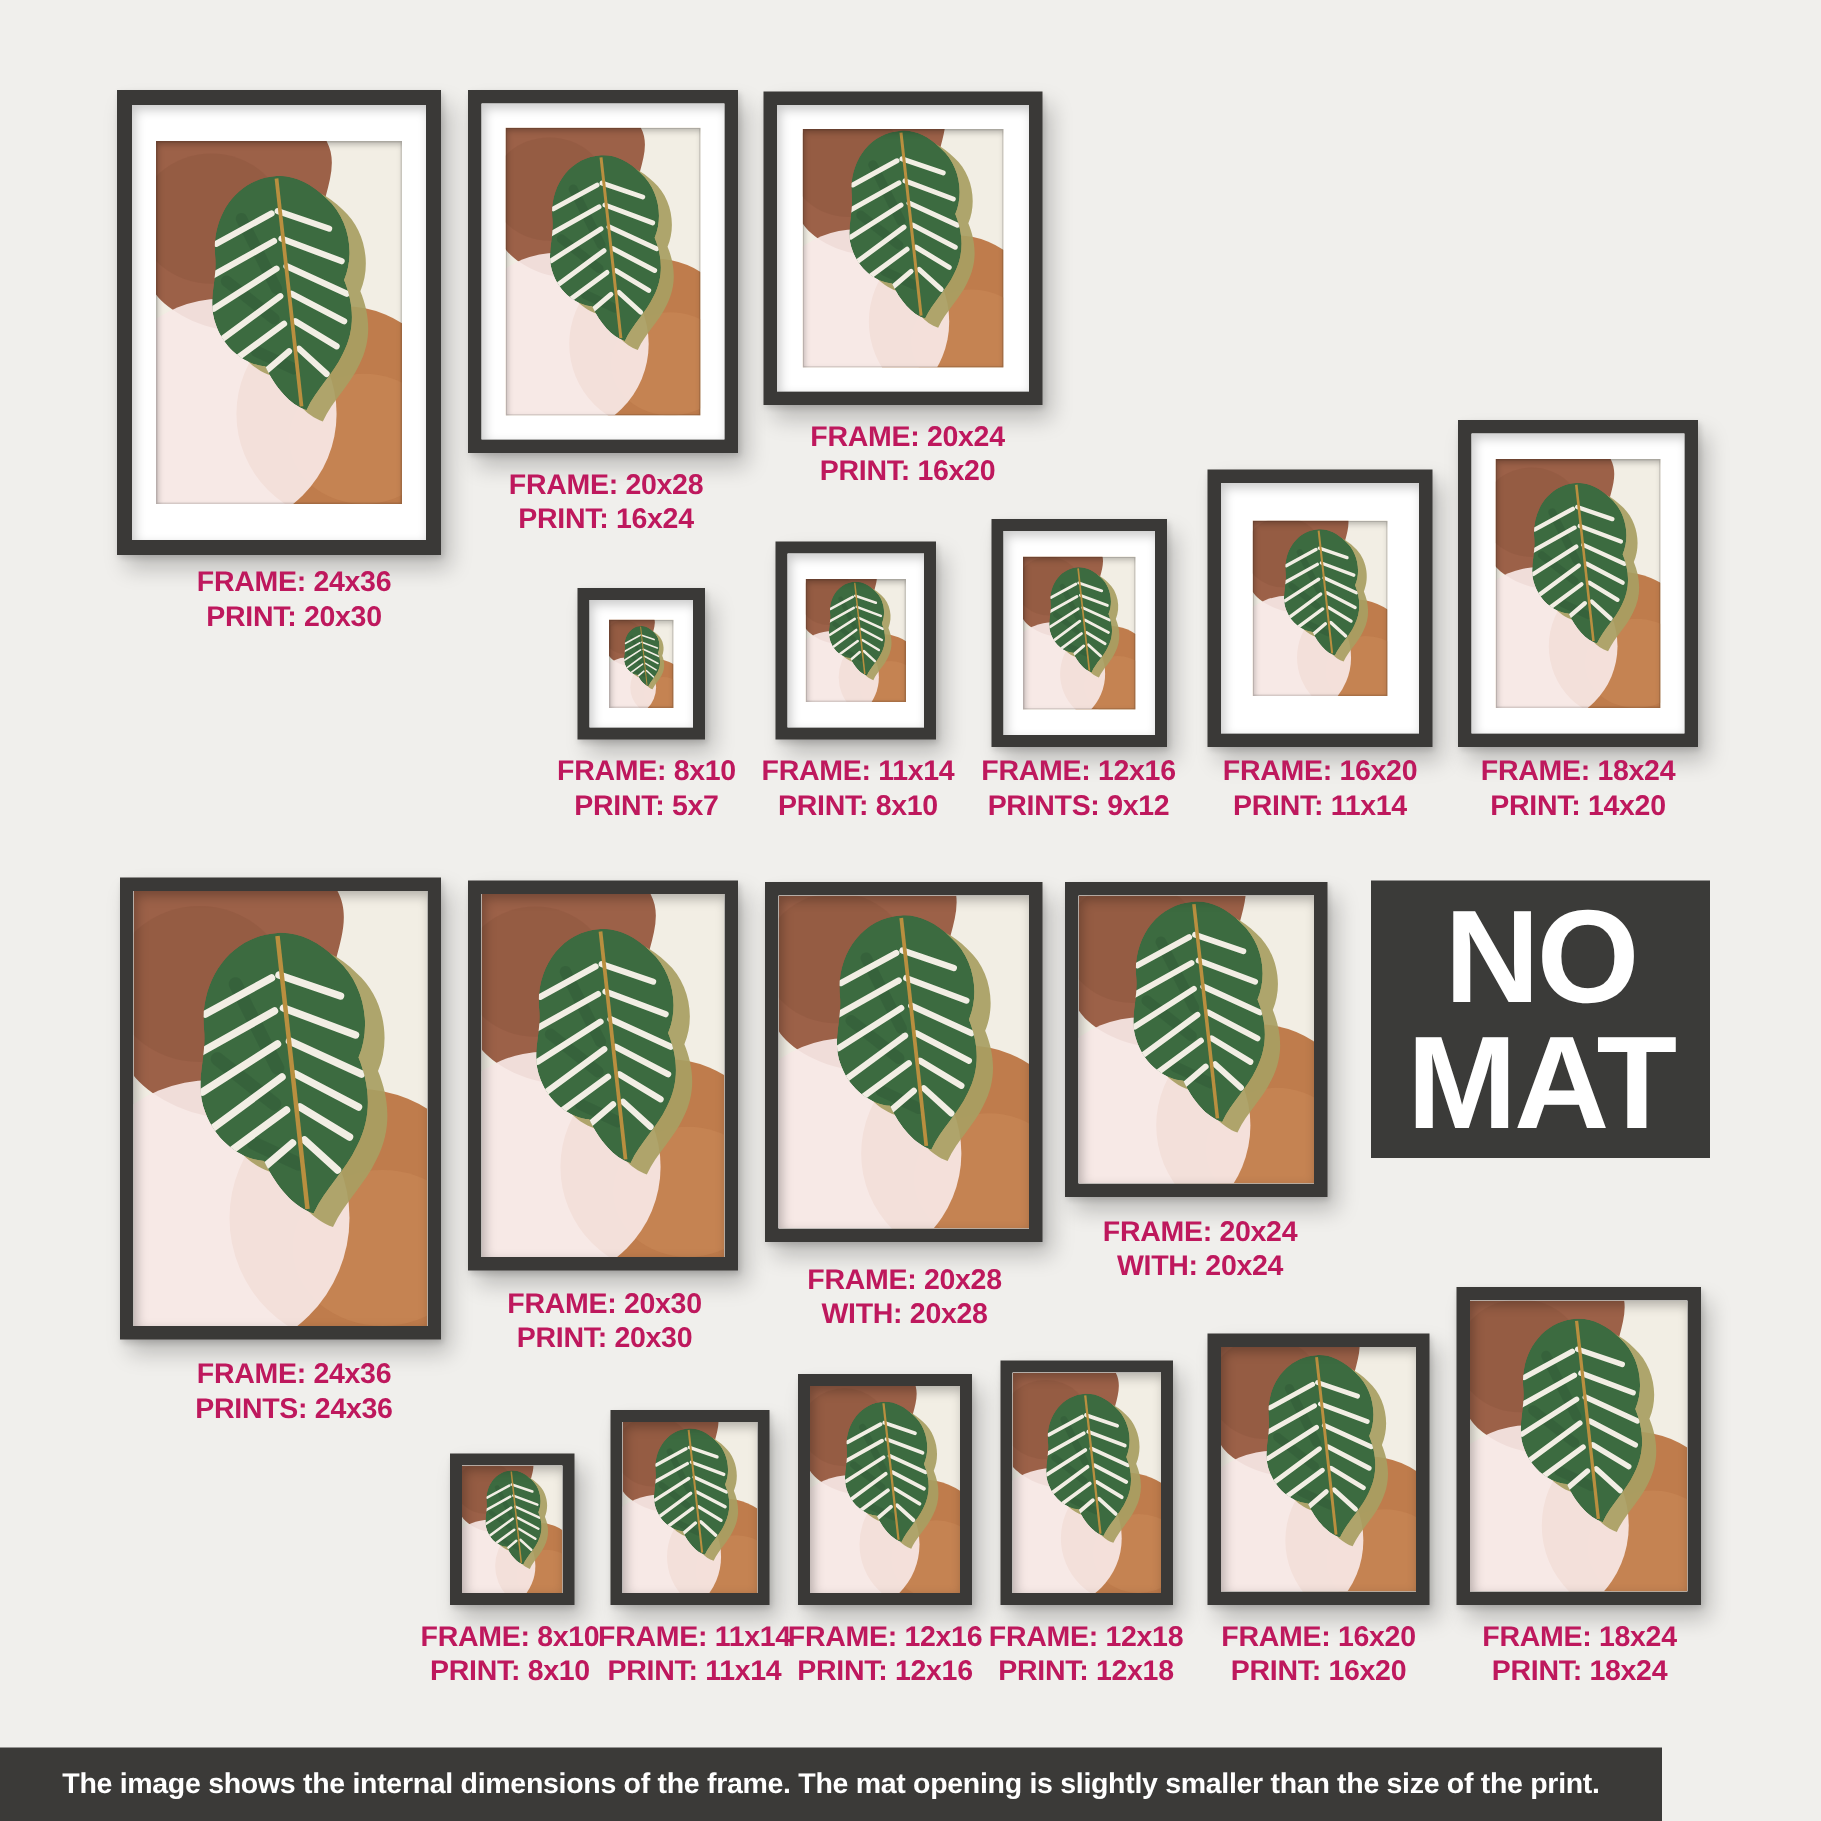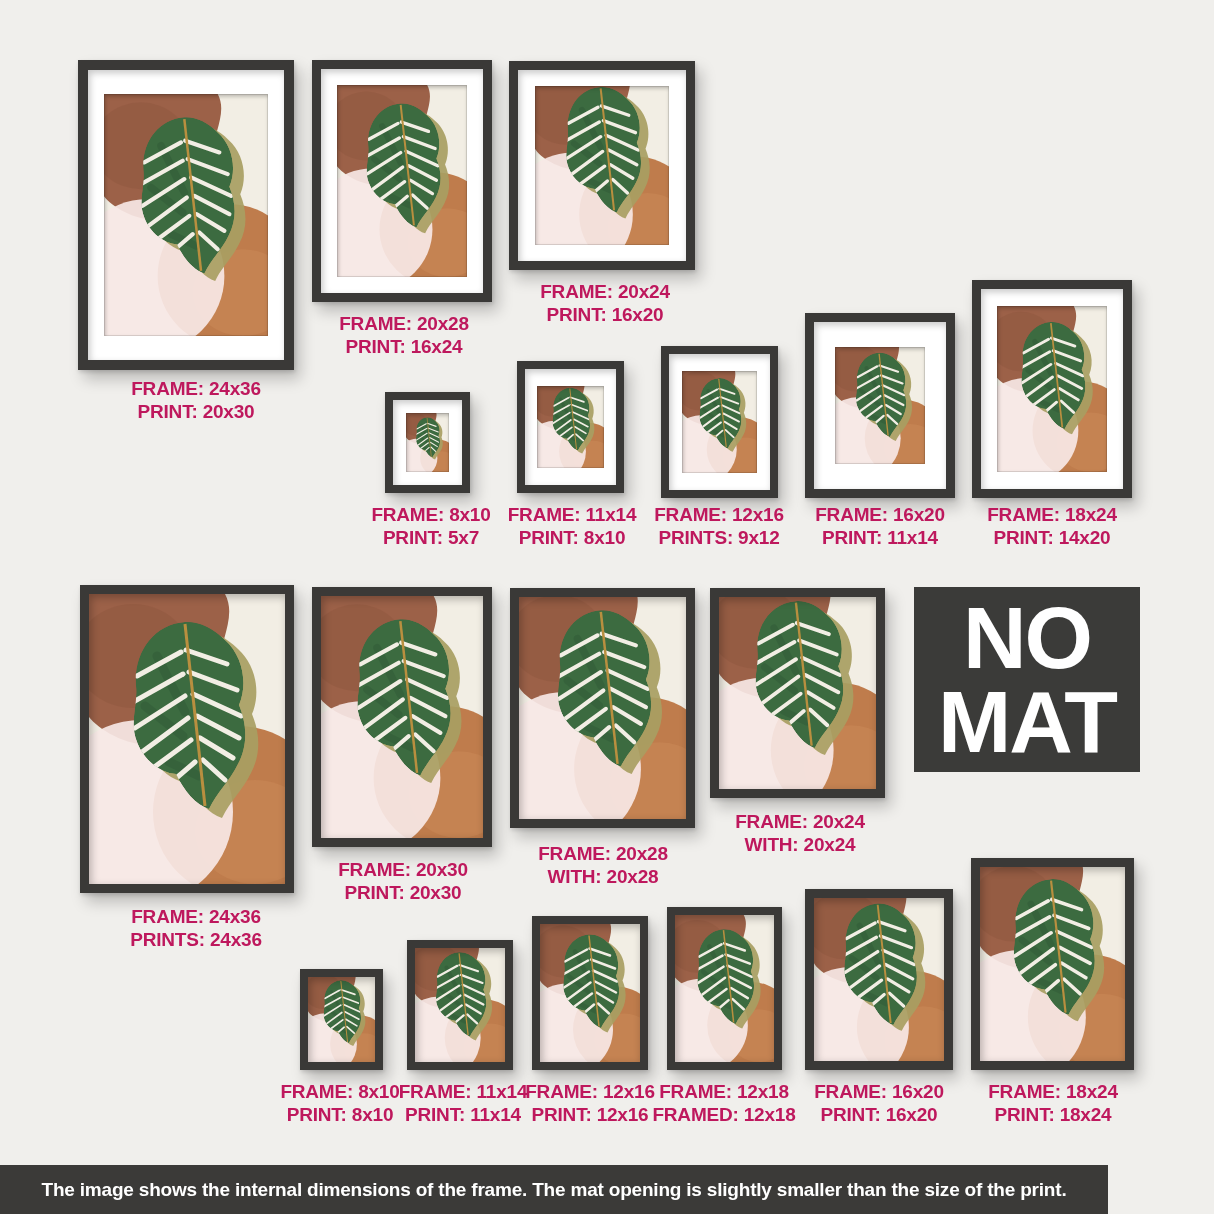--- a/index.html
+++ b/index.html
@@ -320,21 +320,21 @@
       <div class="inner" style="left: 8px; top: 8px; width: 99px; height: 147px;">
         <div class="art-wrap">
           <svg class="artsvg" viewBox="0 0 200 290" preserveAspectRatio="xMidYMid slice">
             <use href="#art"></use>
           </svg>
         </div>
       </div>
     </div>
     <div class="size-label" style="left: 604px; top: 1080px;">
       <div>FRAME: 12x18</div>
-      <div>FRAMED: 12x18</div>
+      <div>PRINT: 12x18</div>
     </div>
     <div class="frame" style="left: 805px; top: 889px; width: 148px; height: 181px;">
       <div class="inner" style="left: 9px; top: 9px; width: 130px; height: 163px;">
         <div class="art-wrap">
           <svg class="artsvg" viewBox="0 0 200 290" preserveAspectRatio="xMidYMid slice">
             <use href="#art"></use>
           </svg>
         </div>
       </div>
     </div>

